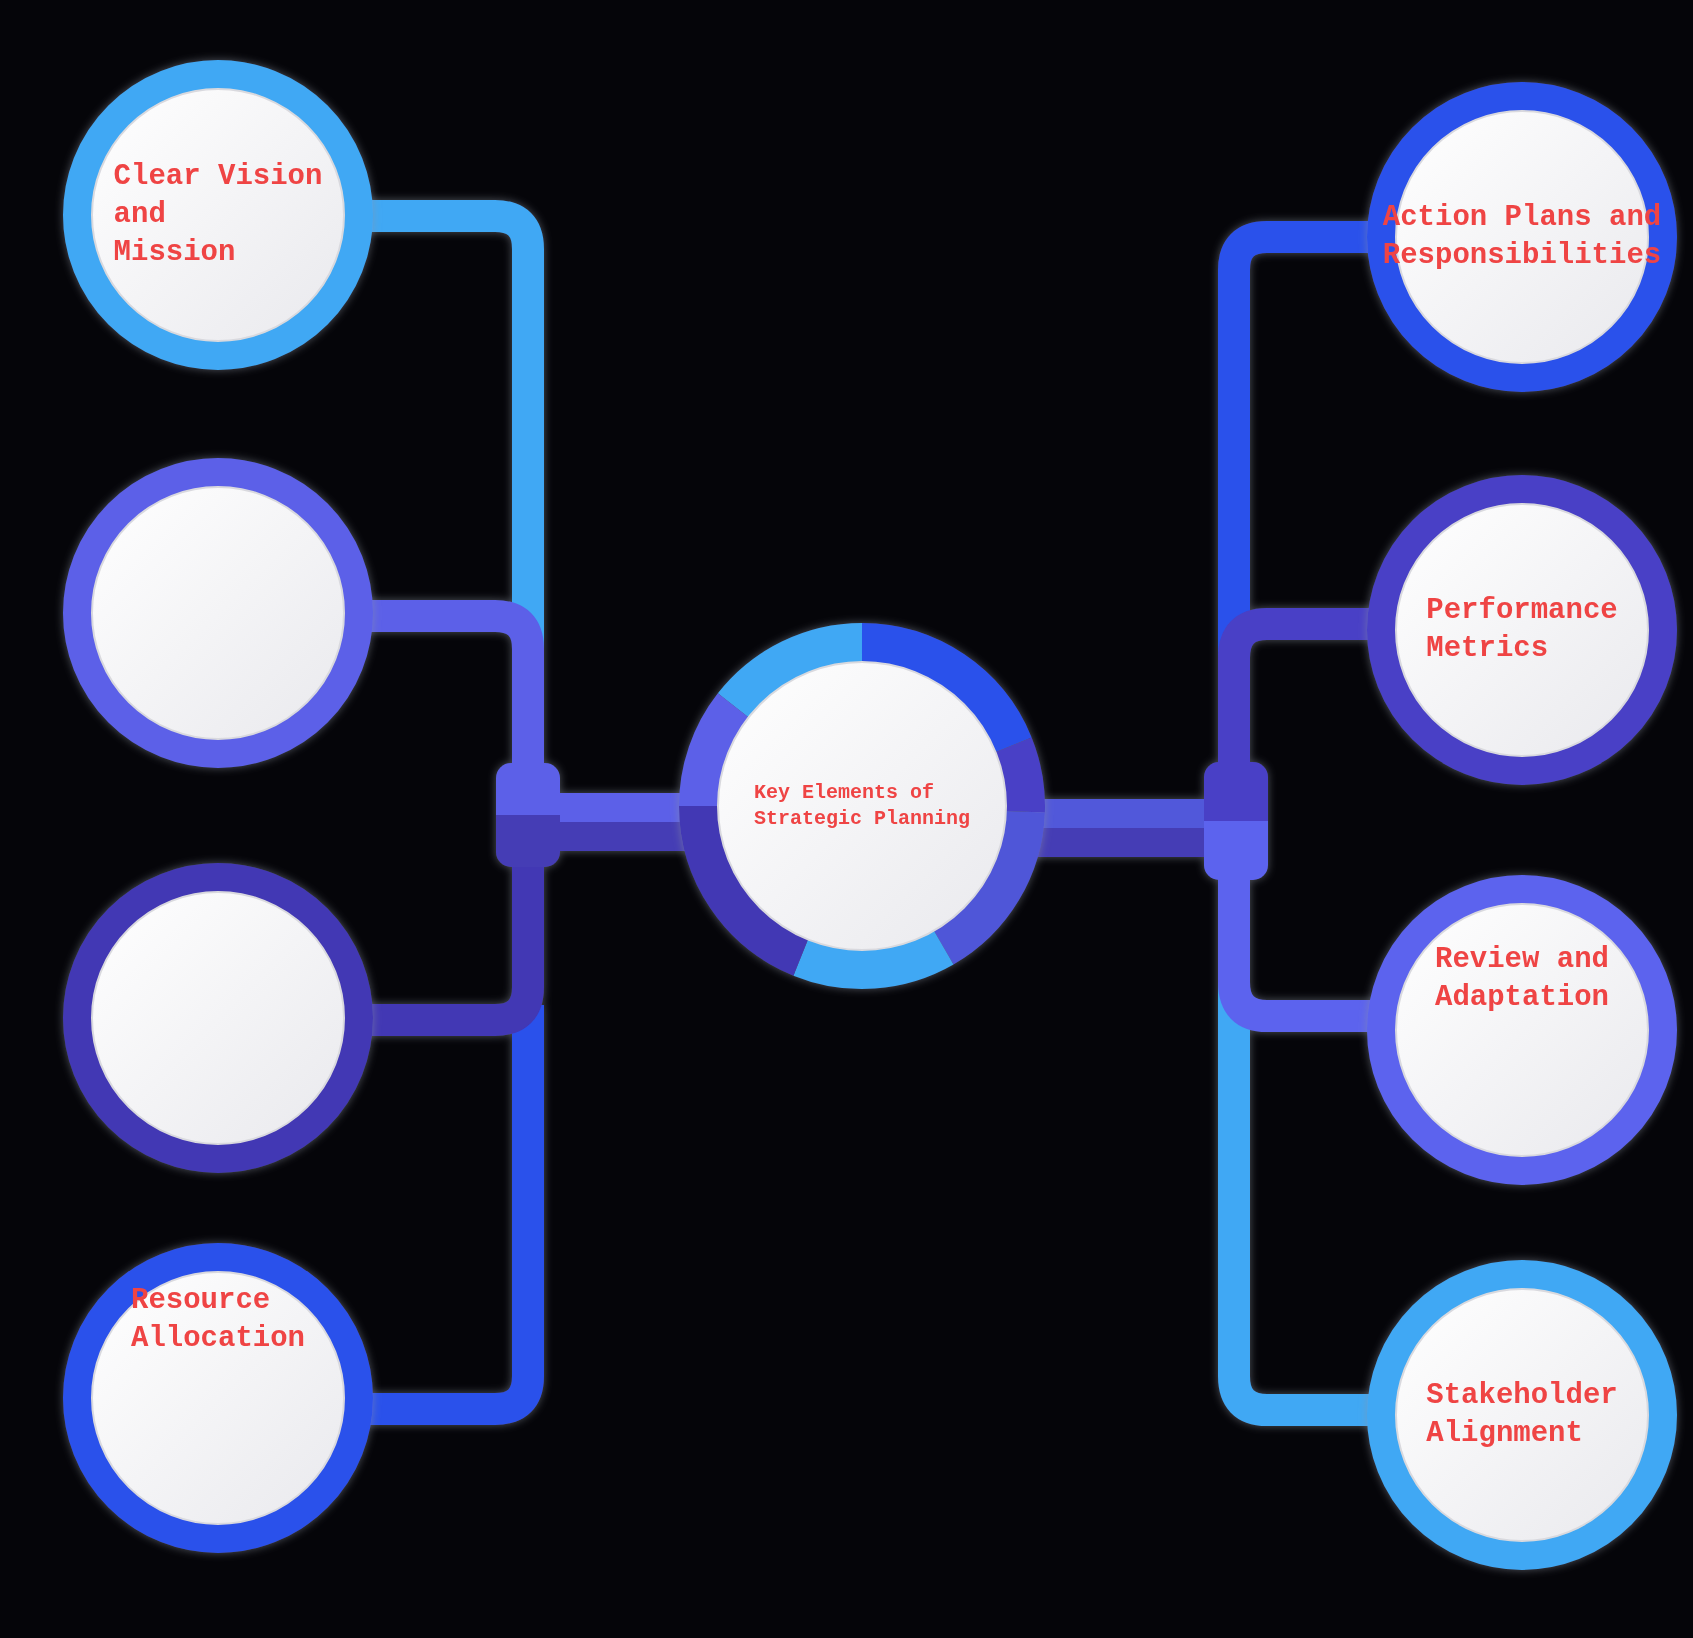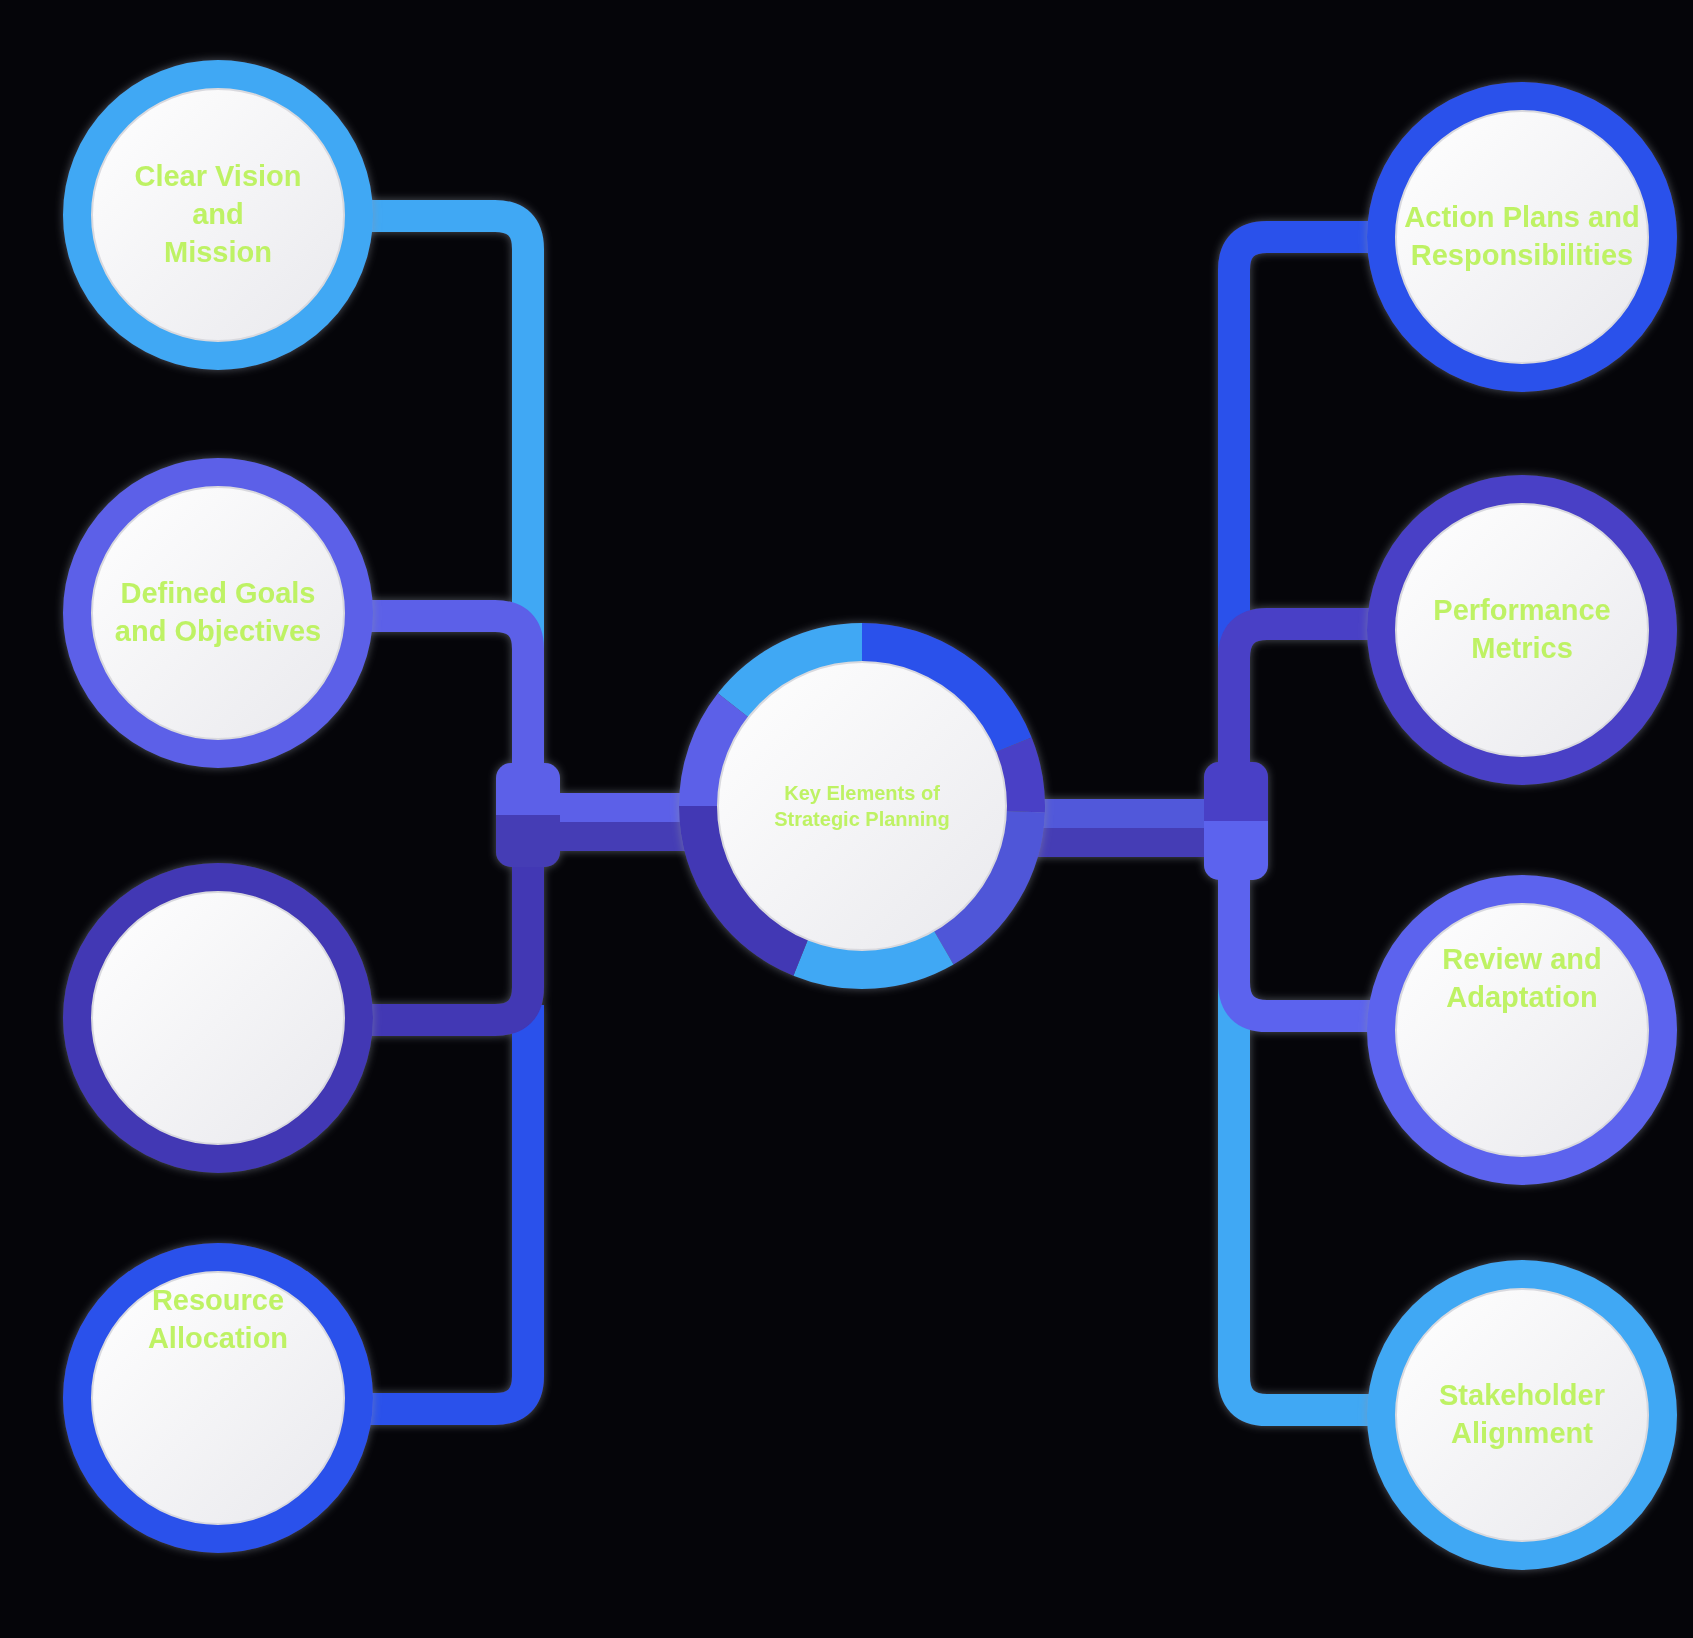--- a/index.html
+++ b/index.html
@@ -13,29 +13,29 @@
     height:1638px;
     background:#050509;
     overflow:hidden;
   }
   .diagram-svg{position:absolute;left:0;top:0;}
   .node-label{
     position:absolute;
     display:flex;
     align-items:center;
     justify-content:center;
-    text-align:center;
     white-space:pre-line;
-    color:#bef264;
+    color:#ef4444;
     font-weight:700;
     font-size:29px;
     line-height:1.3;
     width:280px;
     height:170px;
     pointer-events:none;
+    font-family:Liberation Mono, monospace;
   }
   .center-label{
     width:300px;
     height:180px;
     font-size:20px;
     line-height:1.32;
   }
   .lbl-l1{left:78px;top:130px;}
   .lbl-l2{left:78px;top:528px;}
   .lbl-l3{left:78px;top:933px;}
@@ -129,22 +129,20 @@
         <path d="M 800.9 957.1 A 163 163 0 0 1 699 806" stroke="#4237B4"></path>
         <path d="M 699 806 A 163 163 0 0 1 733.6 705.6" stroke="#5B61E8"></path>
       </g>
       <circle cx="862" cy="806" r="144" fill="url(#nodeFill)" stroke-width="2" stroke="#D9D9DE"></circle>
     </g>
   </svg>
 
   <div class="node-label lbl-l1">Clear Vision
 and
 Mission</div>
-  <div class="node-label lbl-l2">Defined Goals
-and Objectives</div>
   <div class="node-label lbl-l4">Resource
 Allocation</div>
   <div class="node-label lbl-r1">Action Plans and
 Responsibilities</div>
   <div class="node-label lbl-r2">Performance
 Metrics</div>
   <div class="node-label lbl-r3">Review and
 Adaptation</div>
   <div class="node-label lbl-r4">Stakeholder
 Alignment</div>

